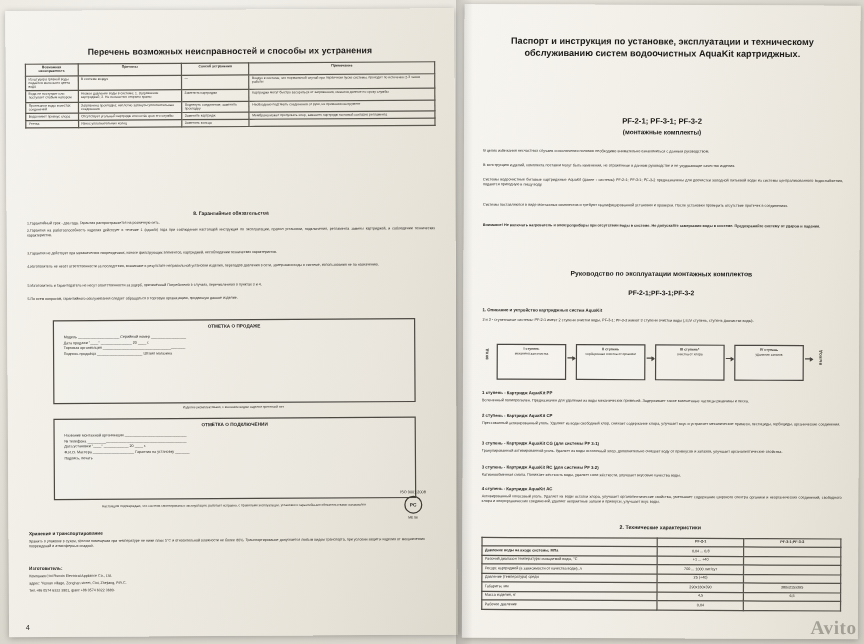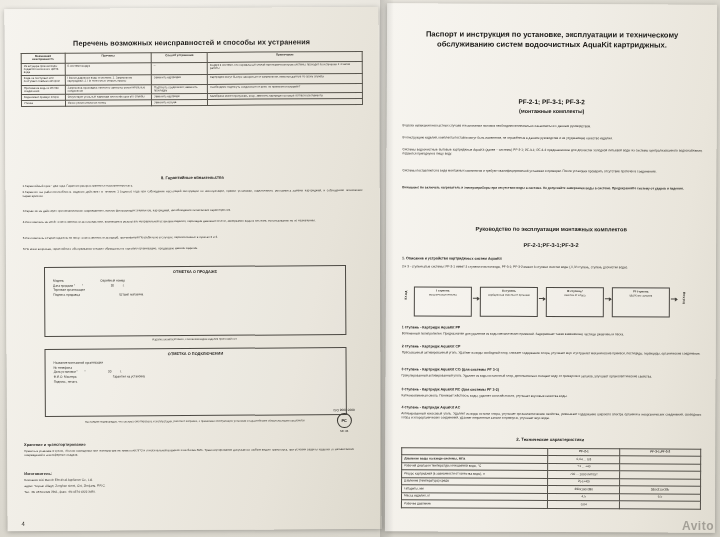--- a/index.html
+++ b/index.html
@@ -132,22 +132,22 @@
     position:absolute;left:16px;top:444px;width:300px;border-collapse:collapse;
     font-size:3.1px;color:#26241f;
   }
   .tbl2 td{border:.5px solid #55524b;padding:1.4px 2px;line-height:1.2;}
   .tbl2 .hdr{font-weight:bold;text-align:center;}
   .tbl2 .c-a{width:150px;}
   .tbl2 .c-b{width:70px;text-align:center;}
   .tbl2 .c-c{width:80px;text-align:center;}
 
   .watermark{
-    position:absolute;right:6px;bottom:4px;font-size:12px;font-weight:bold;
-    color:rgba(60,58,52,.38);letter-spacing:.5px;
+    position:absolute;right:6px;bottom:4px;font-size:16px;font-weight:bold;
+    color:rgba(60,58,52,.38);letter-spacing:.5px;font-family:Liberation Serif, serif;
   }
   .shadow-fold{
     position:absolute;left:380px;top:0;width:14px;height:537px;
     background:linear-gradient(90deg,rgba(0,0,0,.16),rgba(0,0,0,0));
     pointer-events:none;
   }
 </style>
 </head>
 <body>
 

